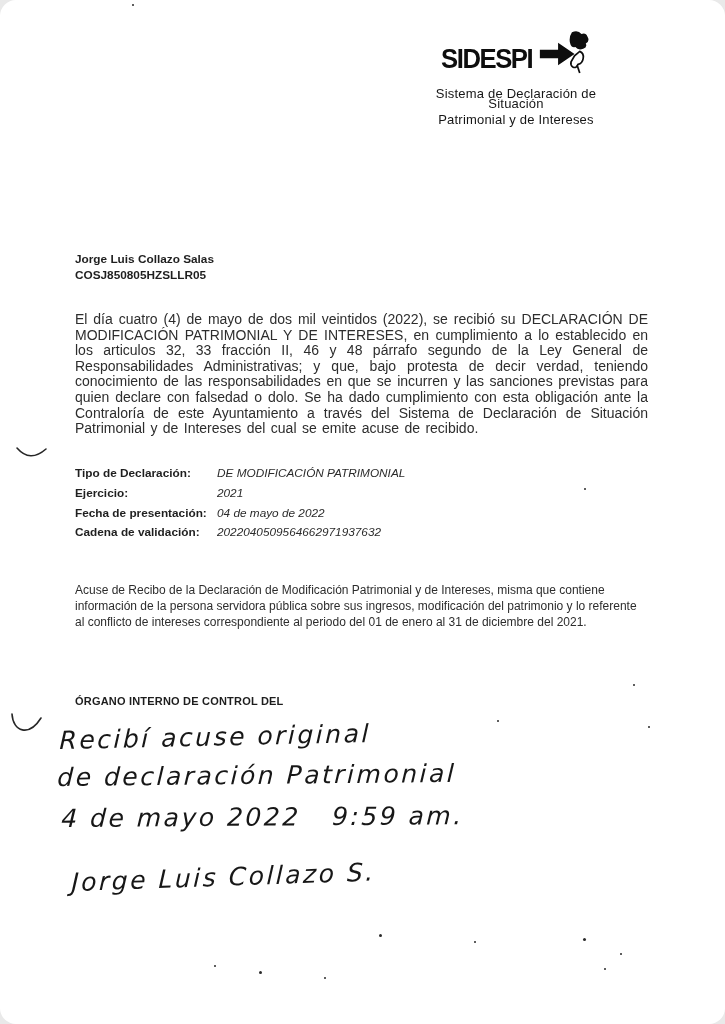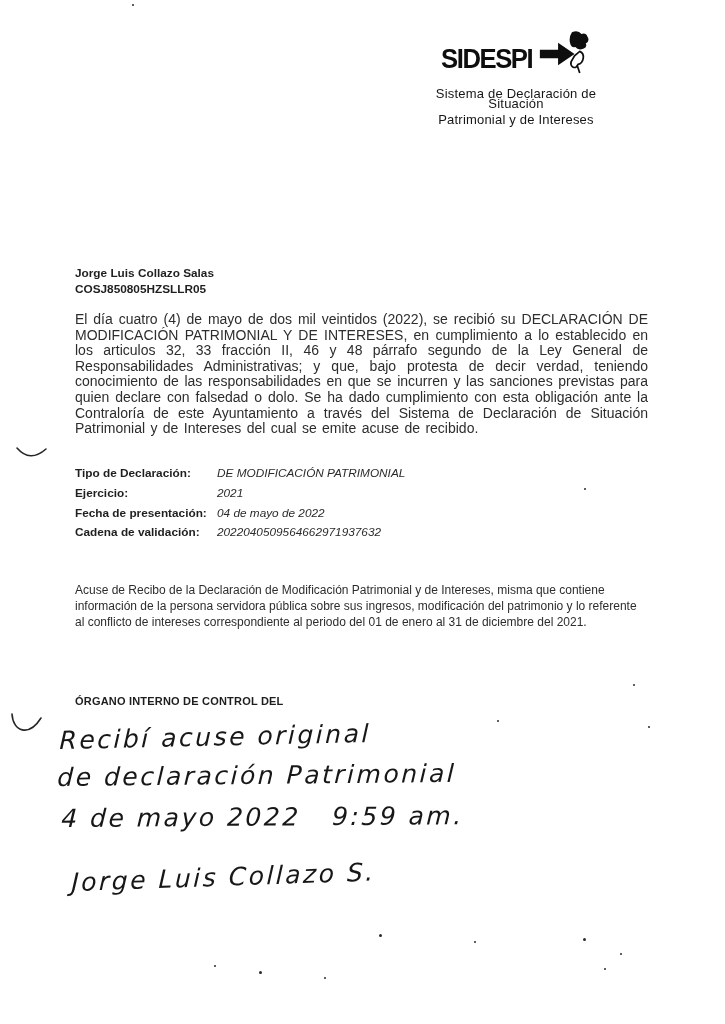--- a/index.html
+++ b/index.html
@@ -4,20 +4,21 @@
 <style>
   html, body { margin:0; padding:0; background:#e9e9e9; }
   .page {
     position:relative;
     width:725px; height:1024px;
     background:#ffffff;
     margin:0 auto;
     overflow:hidden;
     font-family:"Liberation Sans", sans-serif;
     color:#2a2a2a;
+    border-radius:16px;
   }
   
   .logo { position:absolute; left:426px; top:36px; width:180px; text-align:center; }
   .logo-row { display:flex; align-items:center; justify-content:center; }
   .logo-word {
     font-weight:bold; font-size:27px; letter-spacing:-1.5px;
     color:#0e0e0e; transform:scaleX(0.95); transform-origin:left center;
     line-height:30px;
   }
   .logo-arrow { margin-left:1px; margin-top:-6px; }
@@ -25,21 +26,21 @@
     font-size:13px; font-weight:normal; line-height:9.5px; color:#161616;
     margin-top:7px; letter-spacing:0.2px;
   }
   
   .doc-title {
     position:absolute; left:75px; top:162px; width:573px; text-align:center;
     font-size:11.8px; line-height:14.5px; color:#303030; letter-spacing:0.3px;
   }
   
   .declarant {
-    position:absolute; left:75px; top:266px;
+    position:absolute; left:75px; top:252px;
     font-weight:bold; font-size:11.8px; line-height:15.5px; color:#1f1f1f;
   }
   
   .para1 {
     position:absolute; left:75px; top:312px; width:573px;
     font-size:14px; line-height:15.6px; text-align:justify;
     word-spacing:1.5px; color:#2d2d2d;
   }
   .para2 {
     position:absolute; left:75px; top:582px; width:565px;

